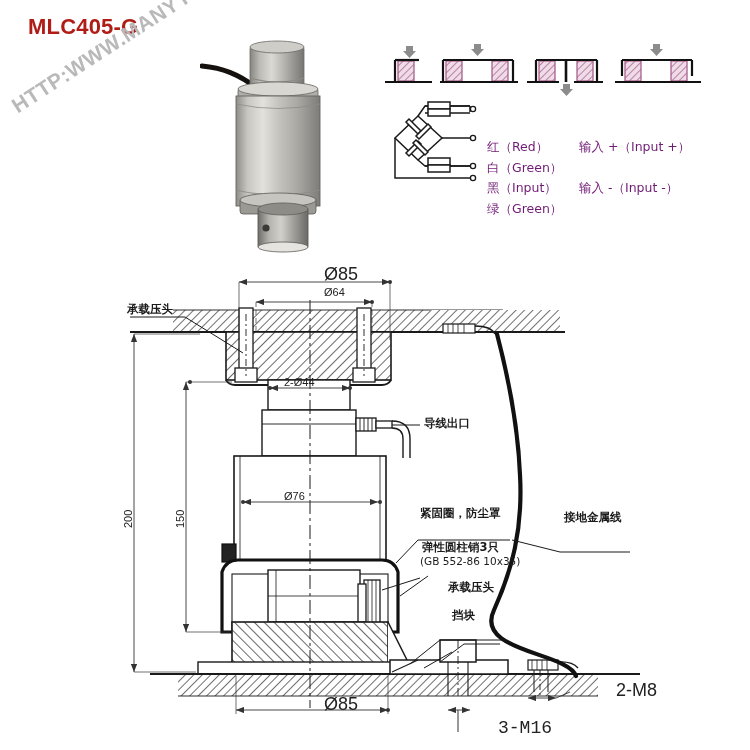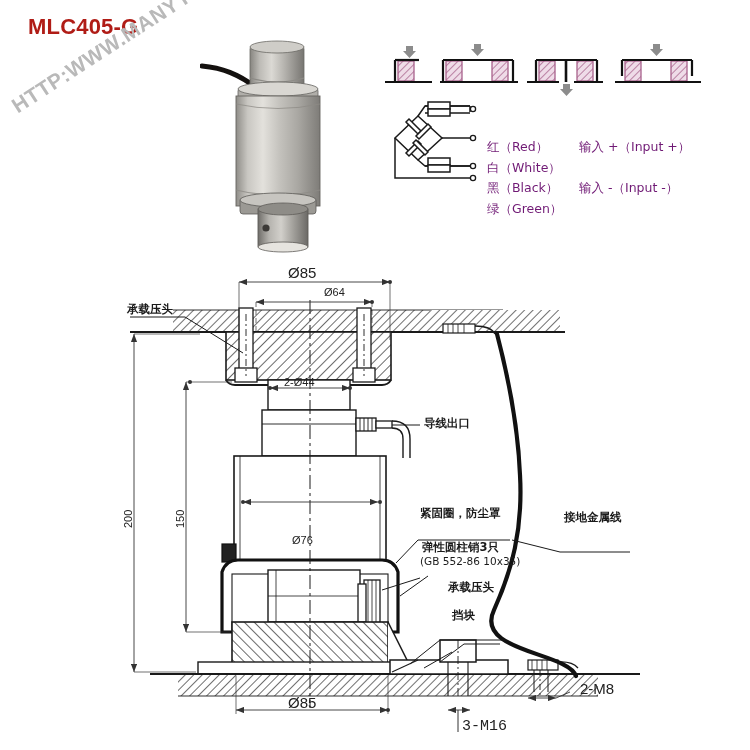--- a/index.html
+++ b/index.html
@@ -57,21 +57,21 @@
     position:absolute;font-size:11.5px;color:#1a1a1a;white-space:nowrap;
     font-family:"DejaVu Sans","Liberation Sans",sans-serif;
     font-weight:600;
   }
   .dlabel.small{font-size:10.5px;font-weight:500;}
   .dim{
     position:absolute;font-size:11px;color:#222;white-space:nowrap;
     font-family:"Liberation Sans","DejaVu Sans",sans-serif;
   }
   .dim.vert{transform:rotate(-90deg);transform-origin:left top;}
-  .dim.big{font-size:15px;}
+  .dim.big{font-size:18px;margin-left:36px;}
 </style>
 </head>
 <body>
 
 <div id="root">
 
   <div class="title">MLC405-G</div>
 
   <div class="photo">
     <svg width="150" height="215" viewBox="0 0 150 215">
@@ -213,24 +213,24 @@
       </g>
     </svg>
   </div>
 
   <div class="legend">
     <div class="row">
       <span class="c-color">红（Red）</span>
       <span class="c-fn">输入 +（Input +）</span>
     </div>
     <div class="row">
-      <span class="c-color">白（White）</span>
+      <span class="c-color">白（Green）</span>
     </div>
     <div class="row">
-      <span class="c-color">黑（Black）</span>
+      <span class="c-color">黑（Input）</span>
       <span class="c-fn">输入 -（Input -）</span>
     </div>
     <div class="row">
       <span class="c-color">绿（Green）</span>
     </div>
   </div>
 
   <div class="drawing">
     <svg width="750" height="510" viewBox="0 0 750 510">
       <defs>
@@ -405,21 +405,21 @@
     <div class="dlabel" style="left:420px;top:266px;">紧固圈，防尘罩</div>
     <div class="dlabel" style="left:422px;top:300px;">弹性圆柱销3只</div>
     <div class="dlabel small" style="left:420px;top:315px;">(GB 552-86 10x35)</div>
     <div class="dlabel" style="left:564px;top:270px;">接地金属线</div>
     <div class="dlabel" style="left:448px;top:340px;">承载压头</div>
     <div class="dlabel" style="left:452px;top:368px;">挡块</div>
 
     <div class="dim big" style="left:288px;top:24px;">Ø85</div>
     <div class="dim" style="left:292px;top:46px;margin-left:32px;">Ø64</div>
     <div class="dim" style="left:284px;top:136px;">2-Ø44</div>
-    <div class="dim" style="left:292px;top:250px;margin-top:44px;">Ø76</div>
+    <div class="dim" style="left:284px;top:250px;">Ø76</div>
     <div class="dim vert" style="left:122px;top:288px;">200</div>
     <div class="dim vert" style="left:174px;top:288px;">150</div>
     <div class="dim big" style="left:288px;top:454px;">Ø85</div>
     <div class="dim big" style="left:462px;top:478px;font-family:Liberation Mono, monospace;">3-M16</div>
     <div class="dim big" style="left:580px;top:440px;">2-M8</div>
   </div>
 
 </div>
 
 </body></html>

